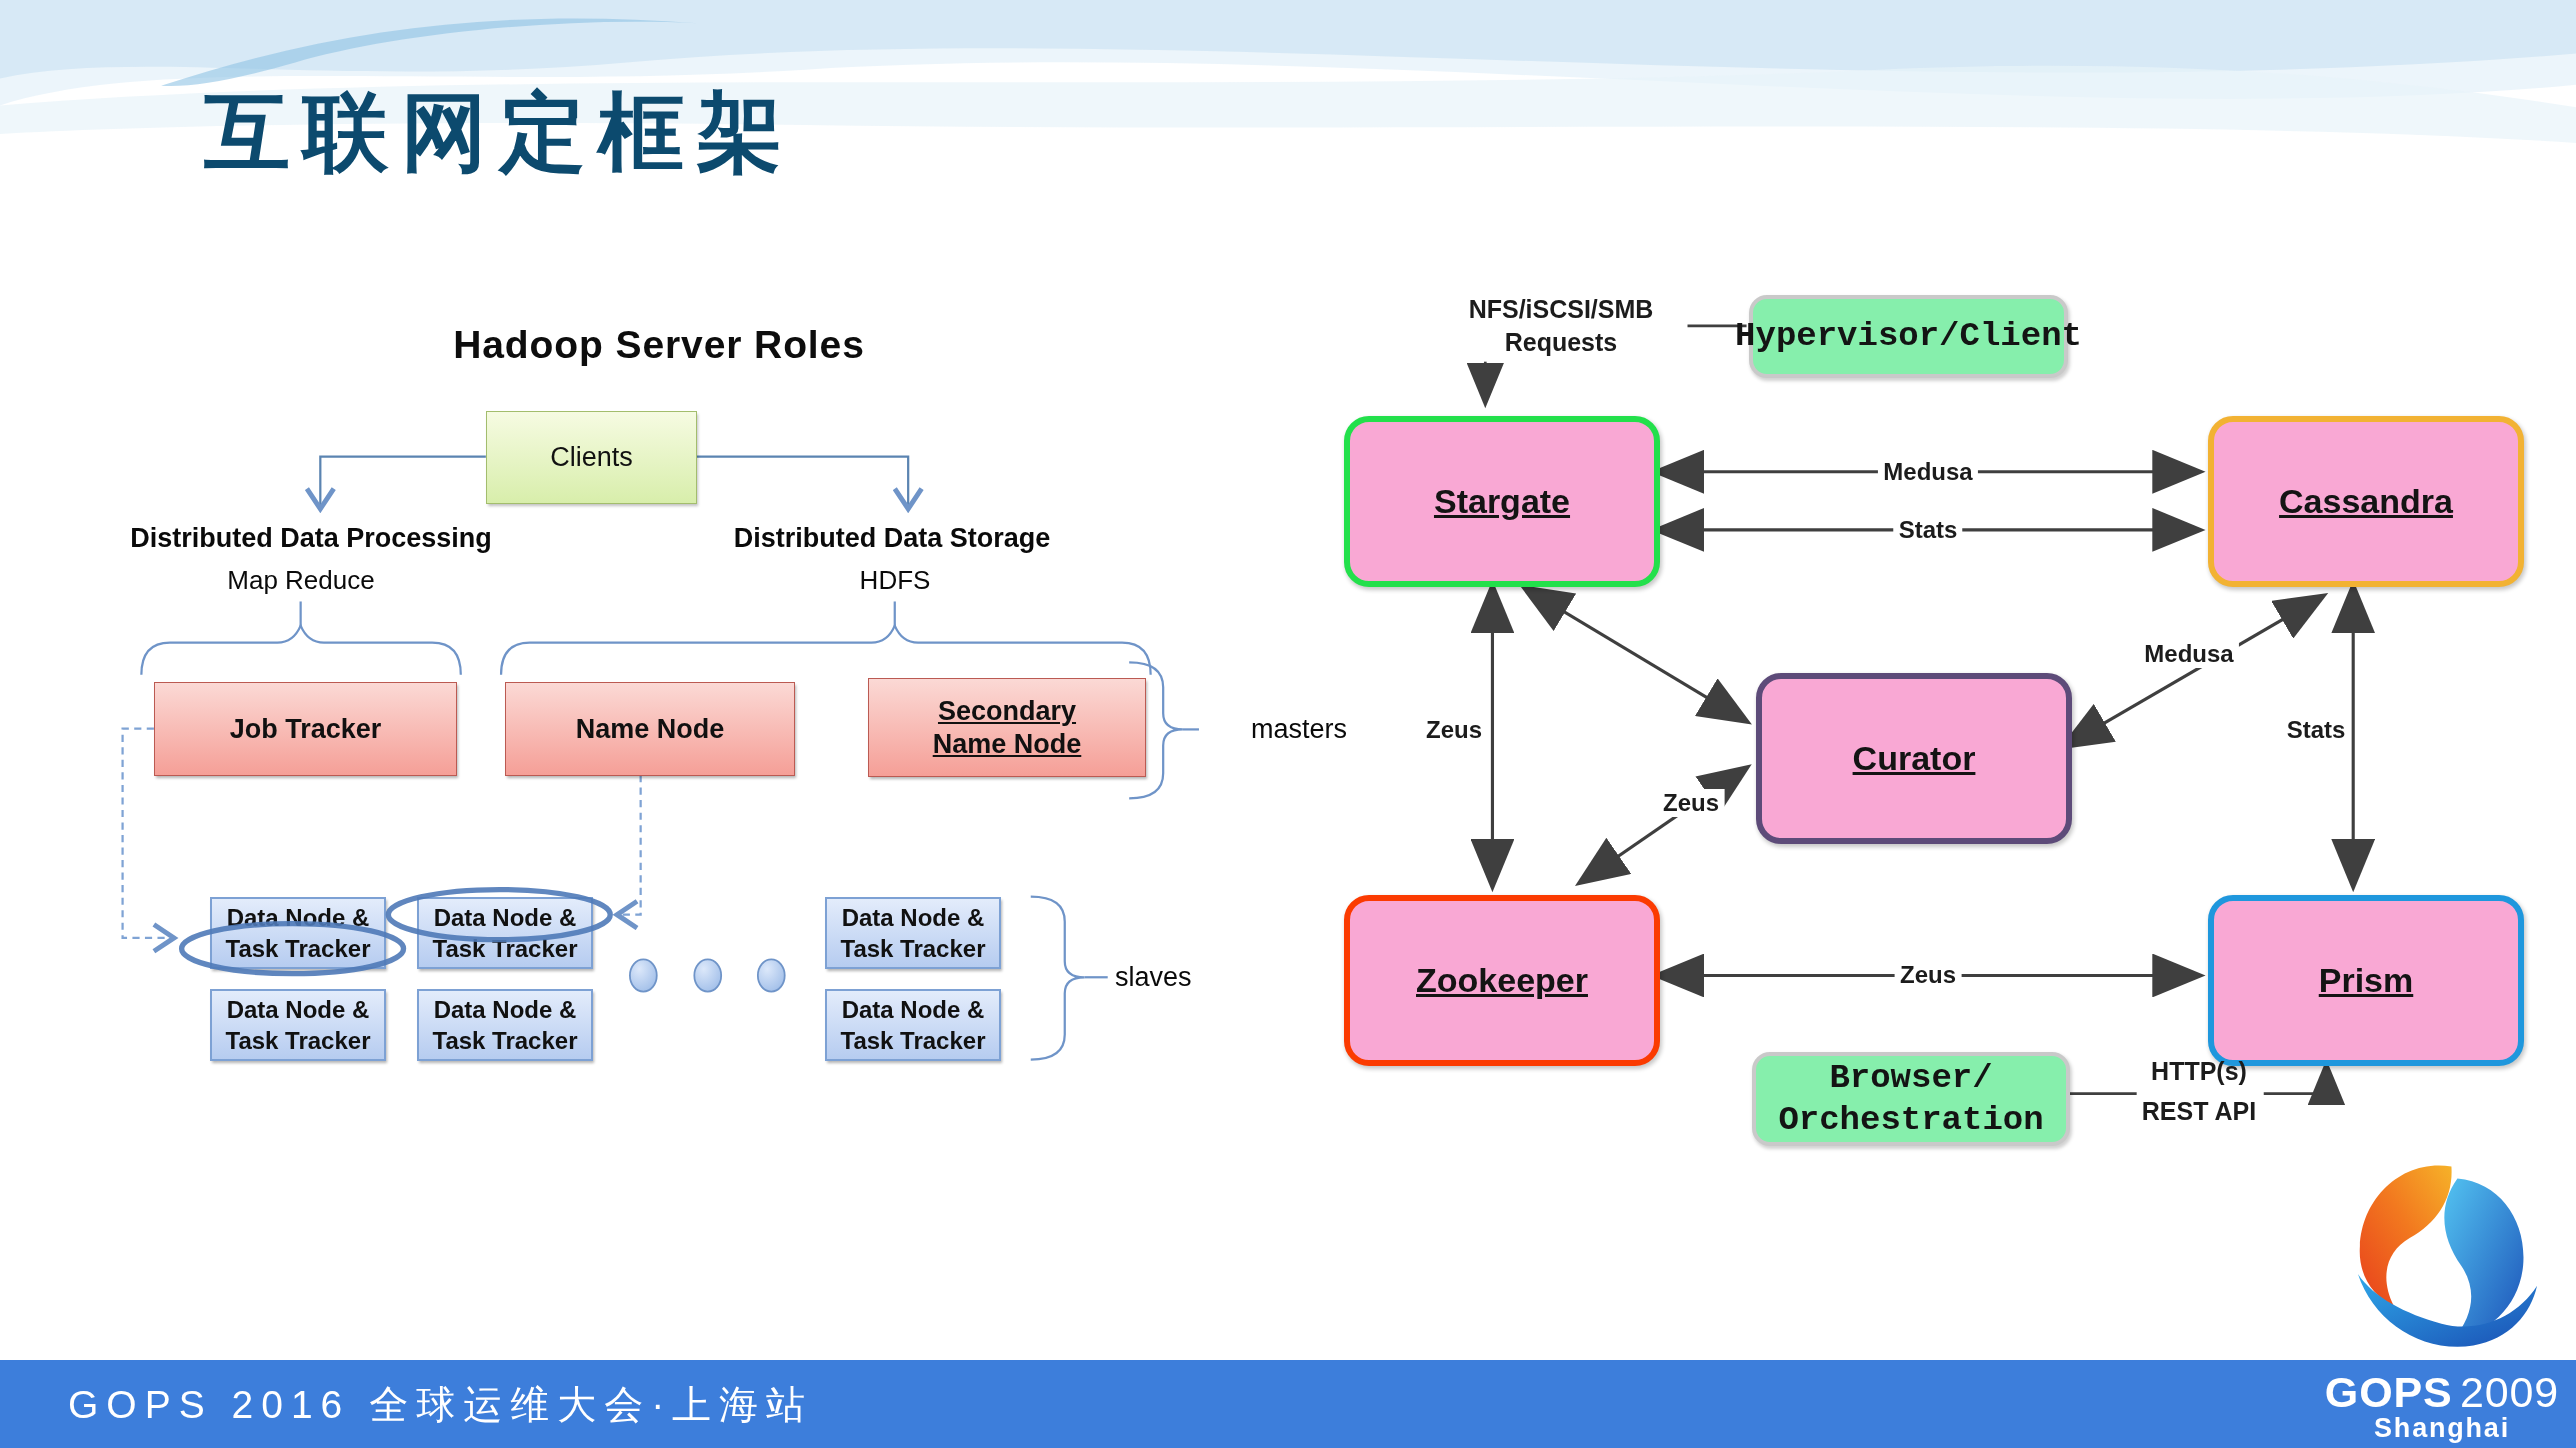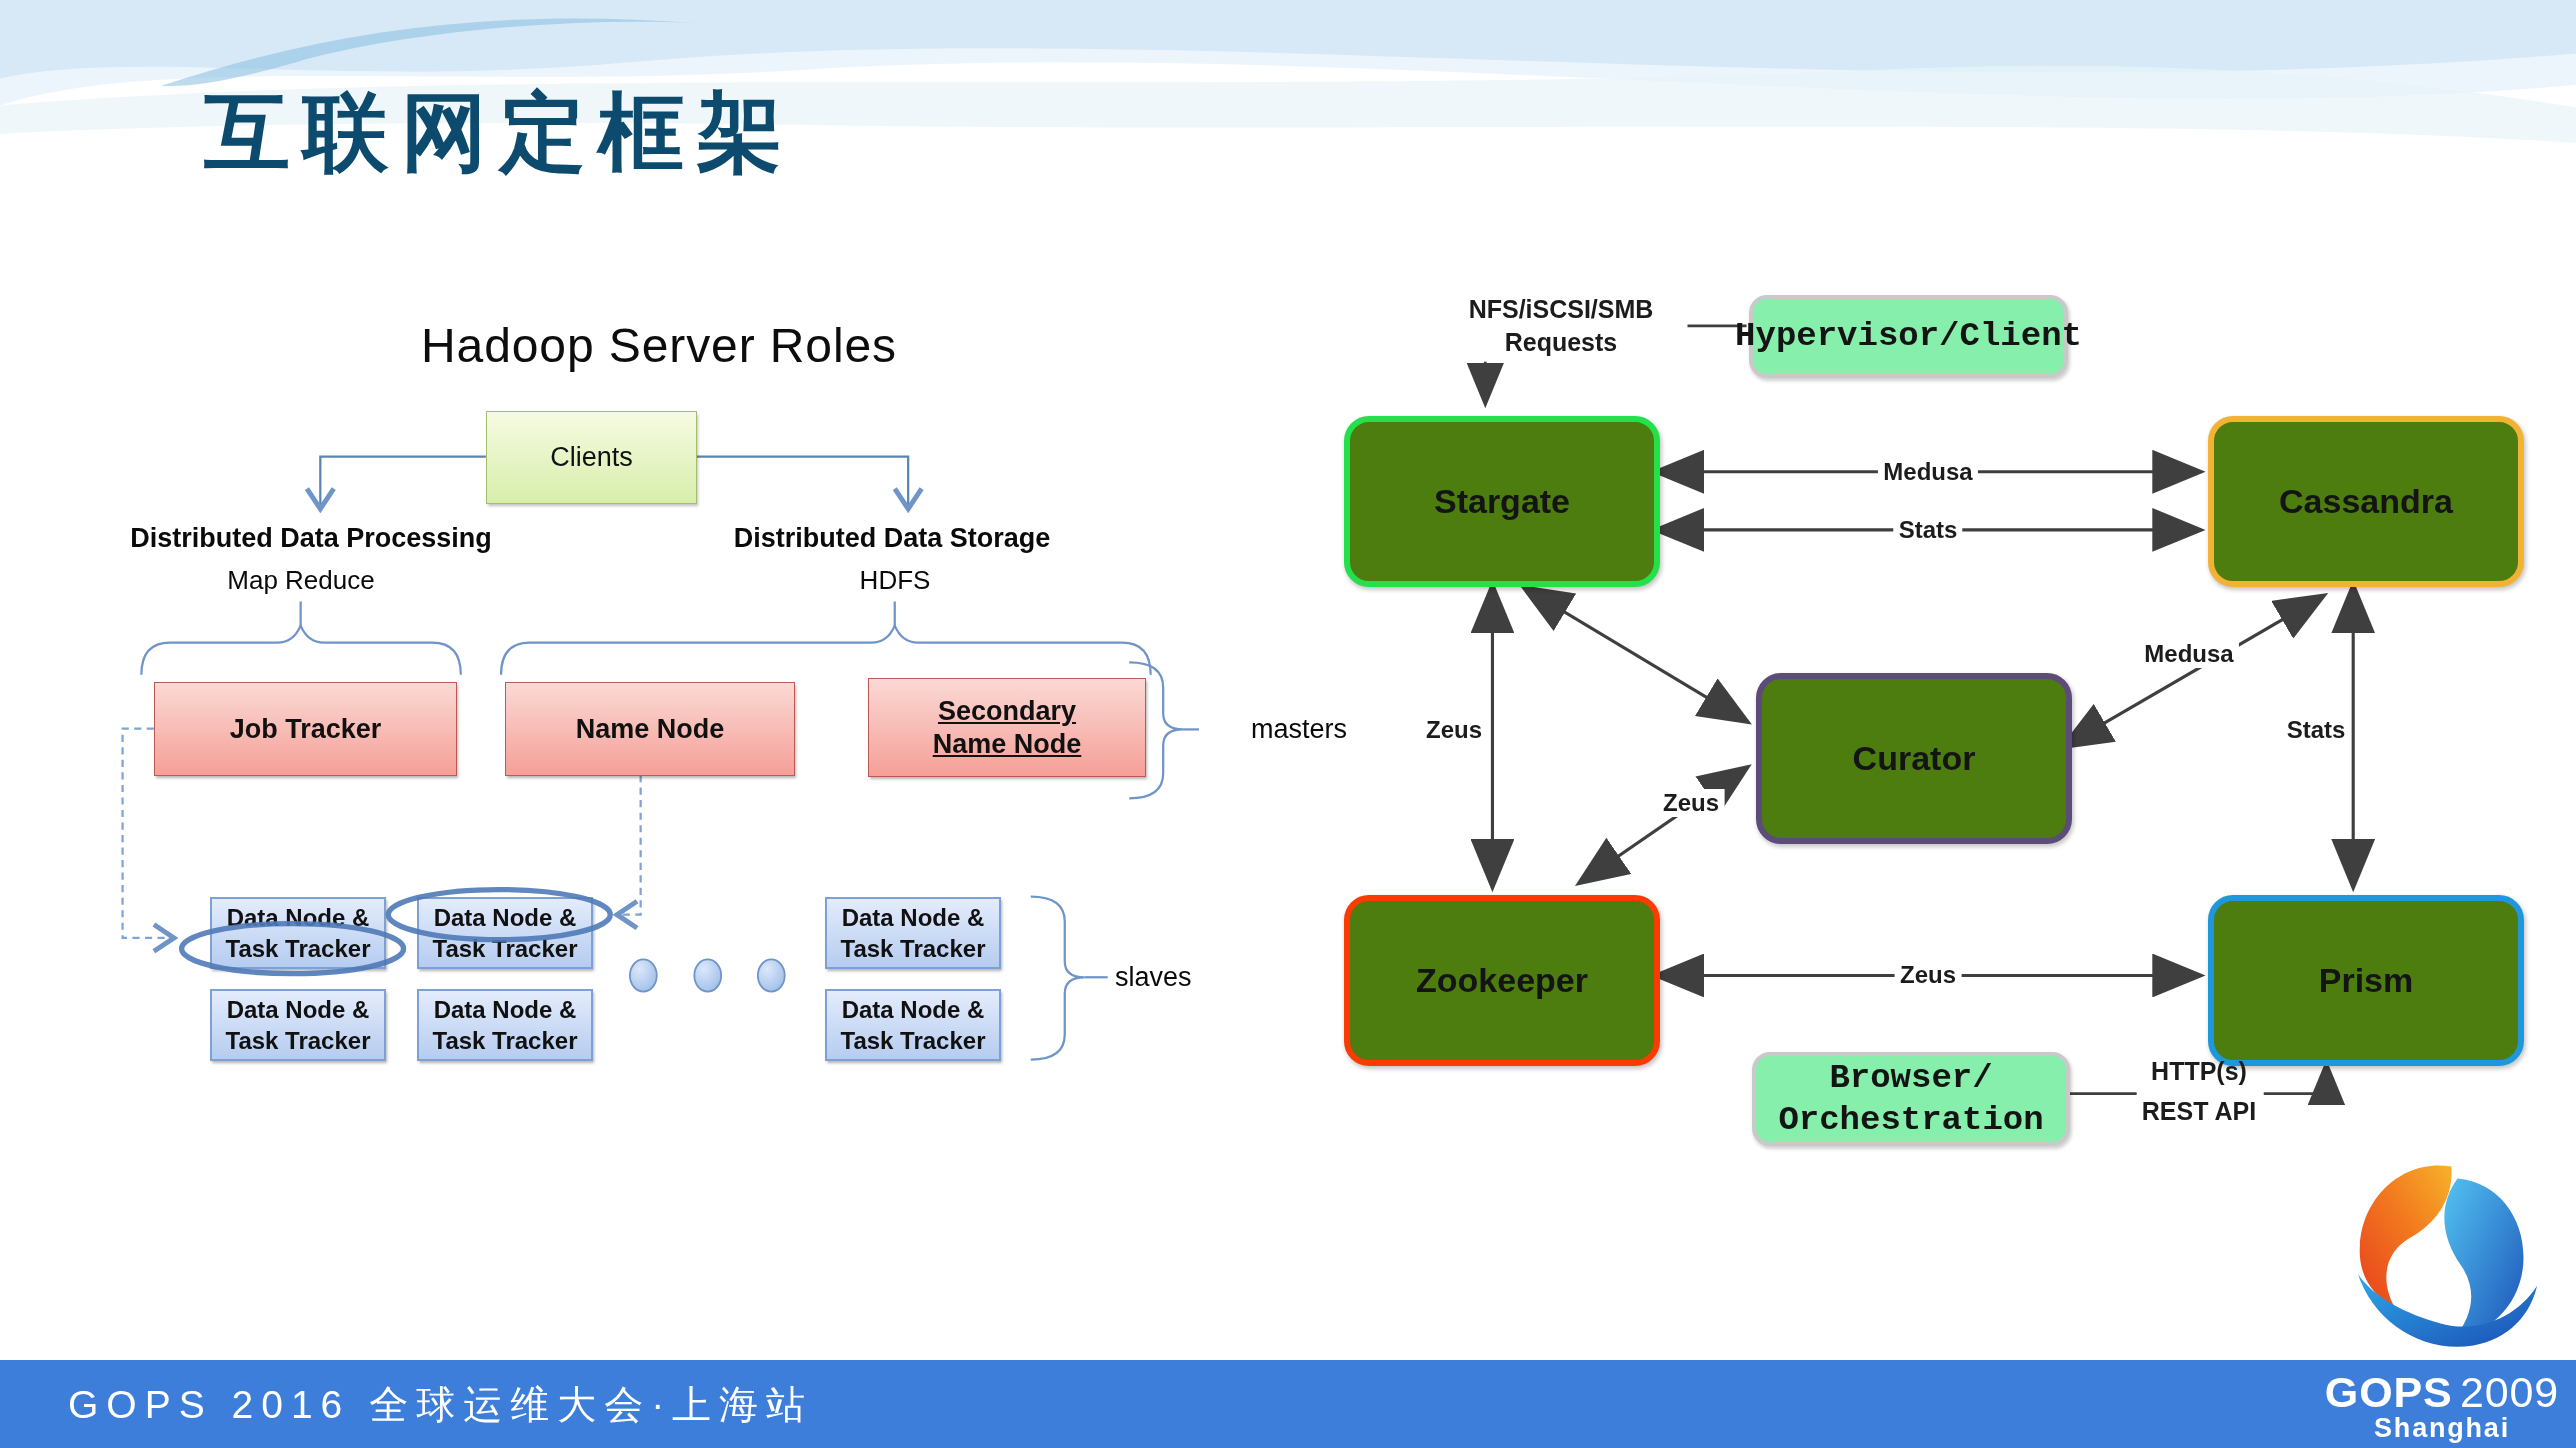--- a/index.html
+++ b/index.html
@@ -5,37 +5,37 @@
   html,body{margin:0;padding:0;background:#888;}
   .slide{position:relative;width:2576px;height:1449px;background:#ffffff;overflow:hidden;
          font-family:"Liberation Sans","DejaVu Sans",sans-serif;}
   .abs{position:absolute;}
   .ctr{transform:translate(-50%,-50%);white-space:nowrap;}
   
   .wave-band{left:0;top:0;width:2576px;height:192px;pointer-events:none;}
   
   .slide-title{left:204px;top:75px;font-size:86px;font-weight:bold;color:#0c4a6e;letter-spacing:12.5px;}
   
-  .hadoop-title{left:659px;top:345px;font-size:48px;font-weight:400;color:#0d0d0d;letter-spacing:0.9px;}
+  .hadoop-title{left:659px;top:345px;font-size:39px;font-weight:700;color:#0d0d0d;letter-spacing:0.9px;}
   .clients-box{left:486px;top:411px;width:209px;height:91px;border:1.8px solid #a3bd6d;
       background:linear-gradient(#f6fbe2,#d8eeab);box-shadow:1.8px 2.7px 2.7px rgba(0,0,0,.25);
       display:flex;align-items:center;justify-content:center;font-size:27px;color:#111;}
   .sec-head{font-size:27px;font-weight:bold;color:#0a0a0a;}
   .sec-sub{font-size:26px;color:#0a0a0a;}
   .pinkbox{background:linear-gradient(#fbd9d5,#f59f97);border:1.8px solid #bb5a52;
       box-shadow:1.8px 2.7px 2.7px rgba(0,0,0,.3);display:flex;flex-direction:column;
       align-items:center;justify-content:center;font-size:27px;font-weight:bold;color:#111;line-height:1.2;}
   .bluebox{background:linear-gradient(#e3ecfb,#b6ccf0);border:2.7px solid #7da1d4;
       box-shadow:1.8px 2.7px 2.7px rgba(0,0,0,.3);display:flex;flex-direction:column;
       align-items:center;justify-content:center;font-size:24px;font-weight:bold;color:#111;line-height:1.3;}
   .side-label{font-size:27px;color:#0a0a0a;}
   
-  .node{background:#4d7c0f;border-style:solid;border-width:6.3px;border-radius:25px;
+  .node{background:#f9a8d4;border-style:solid;border-width:6.3px;border-radius:25px;
       box-shadow:1.8px 2.7px 4.5px rgba(0,0,0,.22);display:flex;align-items:center;justify-content:center;
-      font-size:34px;font-weight:bold;color:#141414;}
+      font-size:34px;font-weight:bold;color:#141414;text-decoration:underline;}
   .graybox{background:#86efac;border:4.5px solid #c9c9c9;border-radius:18px;
       box-shadow:1.8px 2.7px 3.6px rgba(0,0,0,.18);display:flex;flex-direction:column;
       align-items:center;justify-content:center;font-size:34px;font-weight:bold;color:#141414;line-height:1.25;font-family:Liberation Mono, monospace;}
   .edge-label{font-size:24px;font-weight:600;color:#1c1c1c;}
   .lbl-bg{background:#fff;padding:0 5.4px;text-align:center;}
   .req-label{font-size:25px;font-weight:600;color:#1c1c1c;line-height:1.3;text-align:center;}
   
   .footer-bar{left:0;top:1360px;width:2576px;height:89px;}
   .footer-text{left:68px;top:1405px;transform:translateY(-50%);font-size:39px;color:#fff;letter-spacing:8px;white-space:nowrap;}
   .logo-swirl{left:2342px;top:1156px;width:199px;height:204px;}

